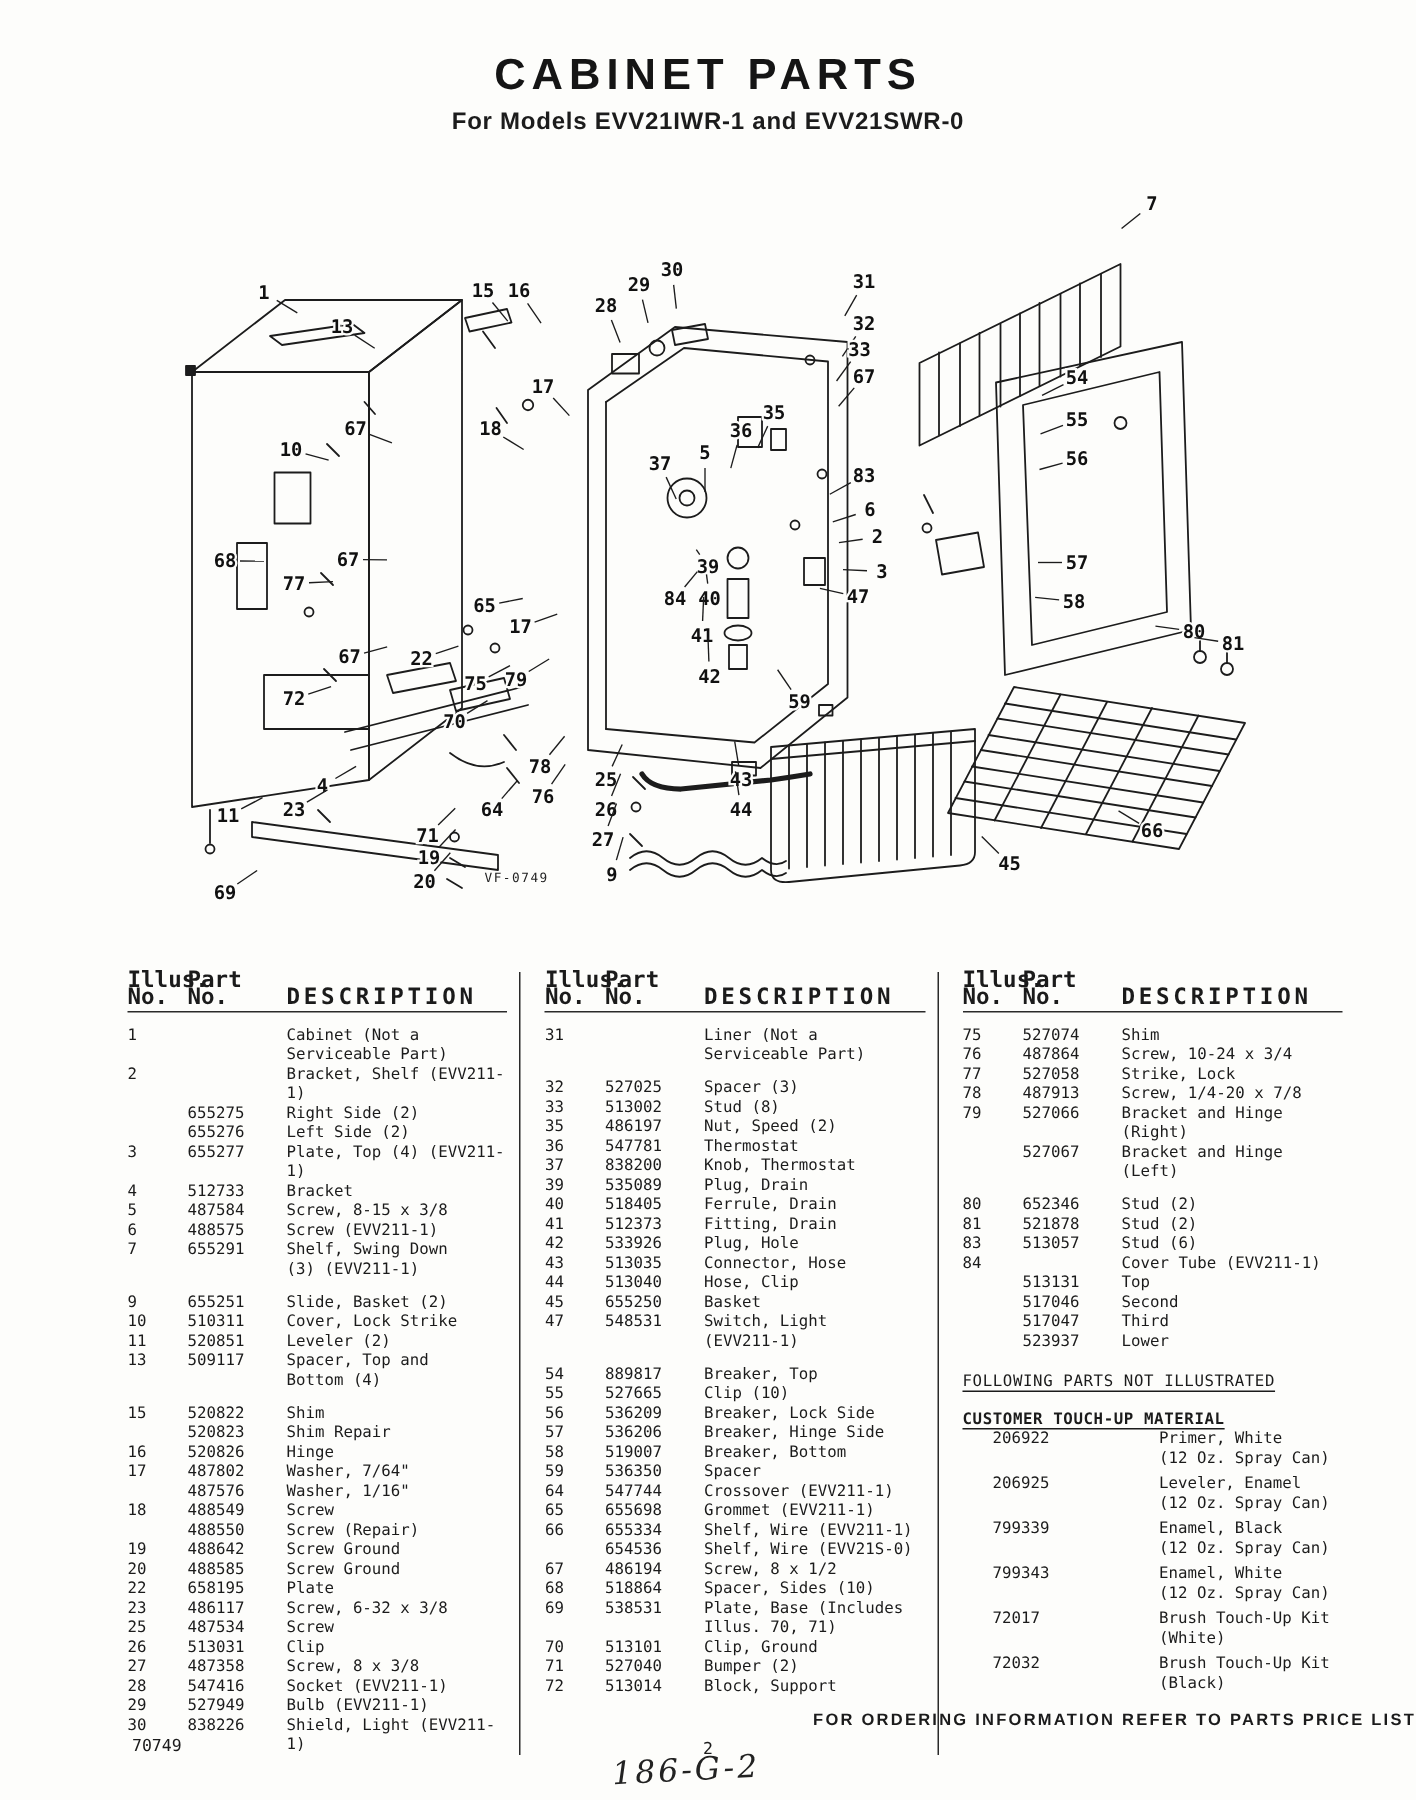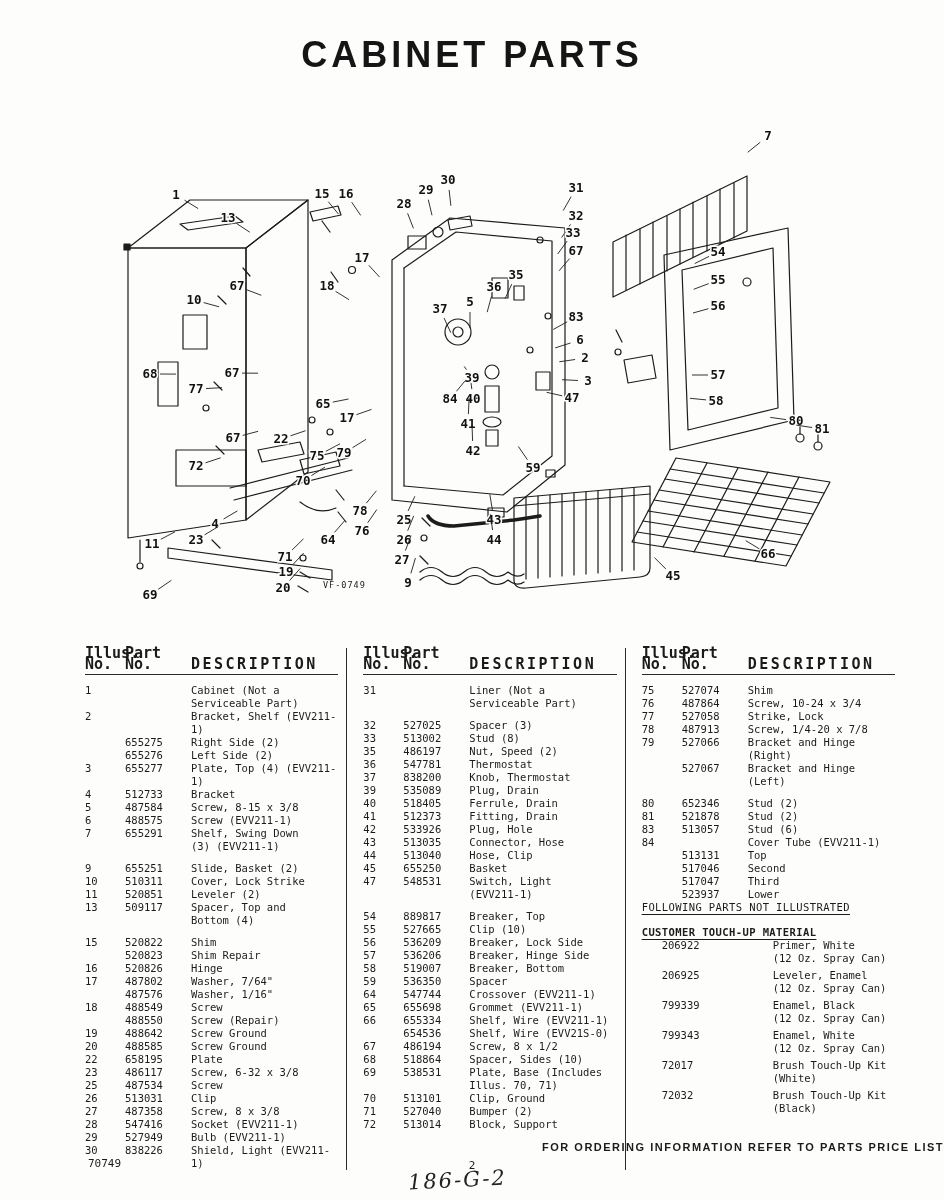--- a/index.html
+++ b/index.html
@@ -5,21 +5,21 @@
   html,body{margin:0;padding:0;background:#d9d9d4;}
   .page{
     position:relative;width:944px;height:1200px;margin:0 auto;
     background:#fdfdfb;color:#1b1b1b;overflow:hidden;
     font-family:"DejaVu Sans Mono", monospace;
   }
   
   .doc-header{position:absolute;top:34px;left:0;width:100%;text-align:center;}
   .doc-title{
     margin:0;font-family:"Liberation Sans",sans-serif;font-weight:700;
-    font-size:36px;letter-spacing:4px;color:#151515;
+    font-size:29px;letter-spacing:4px;color:#151515;
   }
   .doc-subtitle{
     margin:6px 0 0 0;font-family:"Liberation Sans",sans-serif;font-weight:700;
     font-size:16px;letter-spacing:0.5px;color:#1c1c1c;
   }
   
   .diagram{position:absolute;top:120px;left:0;width:944px;height:505px;}
   .diagram svg{width:100%;height:100%;display:block;}
   .callout-num{
     font-family:"DejaVu Sans Mono",monospace;font-size:12.5px;font-weight:600;
@@ -41,21 +41,21 @@
     border-bottom:1.3px solid #2a2a2a;padding-bottom:4px;margin-bottom:9px;
   }
   .h-cell{white-space:pre-line;font-weight:700;font-size:15px;line-height:11px;}
   .h-desc{align-self:end;letter-spacing:2.5px;}
   .p-row{display:grid;grid-template-columns:32px 58px 1fr;column-gap:8px;}
   .p-row.gap{margin-top:9px;}
   .c-desc{white-space:pre-line;}
   .c-illus,.c-part{white-space:nowrap;}
   
   .ni-heading{
-    font-size:10.5px;letter-spacing:0.4px;
+    margin-top:14px;font-size:10.5px;letter-spacing:0.4px;
     text-decoration:underline;text-underline-offset:3px;white-space:nowrap;
   }
   .tu-heading{
     margin-top:12px;font-size:10.5px;font-weight:700;letter-spacing:0.4px;
     text-decoration:underline;text-underline-offset:3px;white-space:nowrap;
   }
   .tu-row{
     display:grid;grid-template-columns:64px 1fr;column-gap:10px;
     padding-left:20px;margin-bottom:4px;gap:47px;
   }
@@ -73,20 +73,21 @@
     transform:rotate(-3deg);color:#222;
   }
 </style>
 </head>
 <body>
 
 <div class="page">
 
   <header class="doc-header">
     <h1 class="doc-title">CABINET PARTS</h1>
+    <h2 class="doc-subtitle">For Models EVV21IWR-1 and EVV21SWR-0</h2>
   </header>
 
   <div class="diagram">
     <svg viewBox="0 0 944 505">
       <g stroke="#1c1c1c" fill="none" stroke-width="1.2" stroke-linejoin="round" stroke-linecap="round">
 
         <g>
           <polygon points="128,128 190,80 308,80 246,128"></polygon>
           <polygon points="128,128 246,128 246,400 128,418"></polygon>
           <polygon points="246,128 308,80 308,352 246,400"></polygon>

